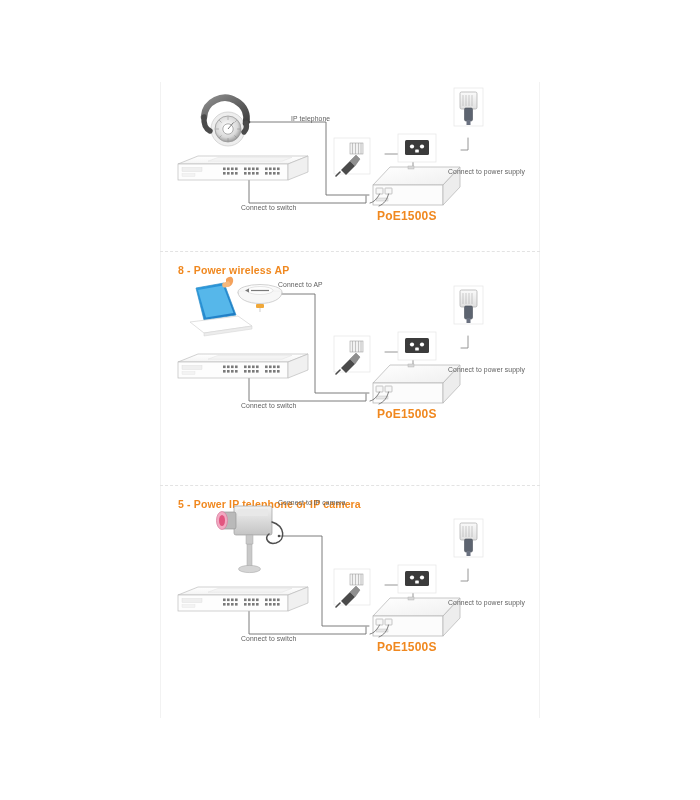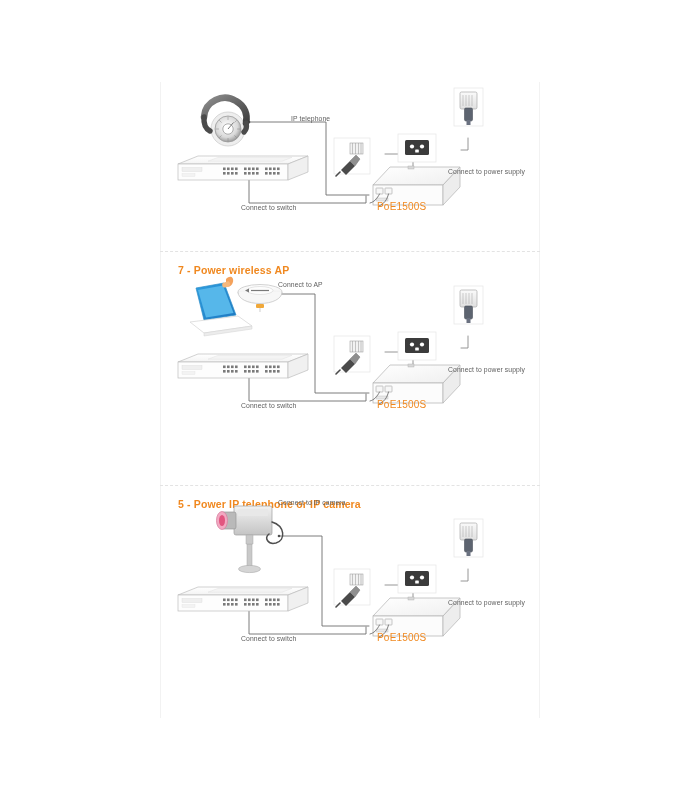--- a/index.html
+++ b/index.html
@@ -76,25 +76,26 @@
 
   .lbl {
     position: absolute;
     font-size: 6.8px;
     color: #5e5e5e;
     white-space: nowrap;
     letter-spacing: 0.1px;
   }
   .lbl-model {
     position: absolute;
-    font-size: 10px;
-    font-weight: normal;
+    font-size: 12px;
+    font-weight: bold;
     color: #f0881f;
     white-space: nowrap;
     letter-spacing: 0.2px;
+    margin-top: 8px;
   }
 </style>
 </head>
 <body>
 
 <div id="page">
 
   <div class="panel"></div>
 
   <div class="section sec-1">
@@ -265,21 +266,21 @@
 
     <div class="lbl" style="left:131px; top:33px;">IP telephone</div>
     <div class="lbl" style="left:81px; top:122px;">Connect to switch</div>
     <div class="lbl" style="left:288px; top:86px;">Connect to power supply</div>
     <div class="lbl-model" style="left:217px; top:119px;">PoE1500S</div>
   </div>
 
   <div class="divider div-1"></div>
 
   <div class="section sec-2">
-    <div class="sec-title" style="top:12px;">7 - Power wireless AP</div>
+    <div class="sec-title" style="top:12px;">8 - Power wireless AP</div>
 
     <div class="stage">
       <svg width="380" height="234" viewBox="0 0 380 234" xmlns="http://www.w3.org/2000/svg">
         <defs>
           <linearGradient id="swTopB" x1="0" y1="0" x2="0" y2="1">
             <stop offset="0%" stop-color="#ffffff"></stop>
               <stop offset="100%" stop-color="#f3f3f3"></stop>
           </linearGradient>
           <linearGradient id="boxTopB" x1="0" y1="0" x2="1" y2="1">
             <stop offset="0%" stop-color="#ffffff"></stop>

